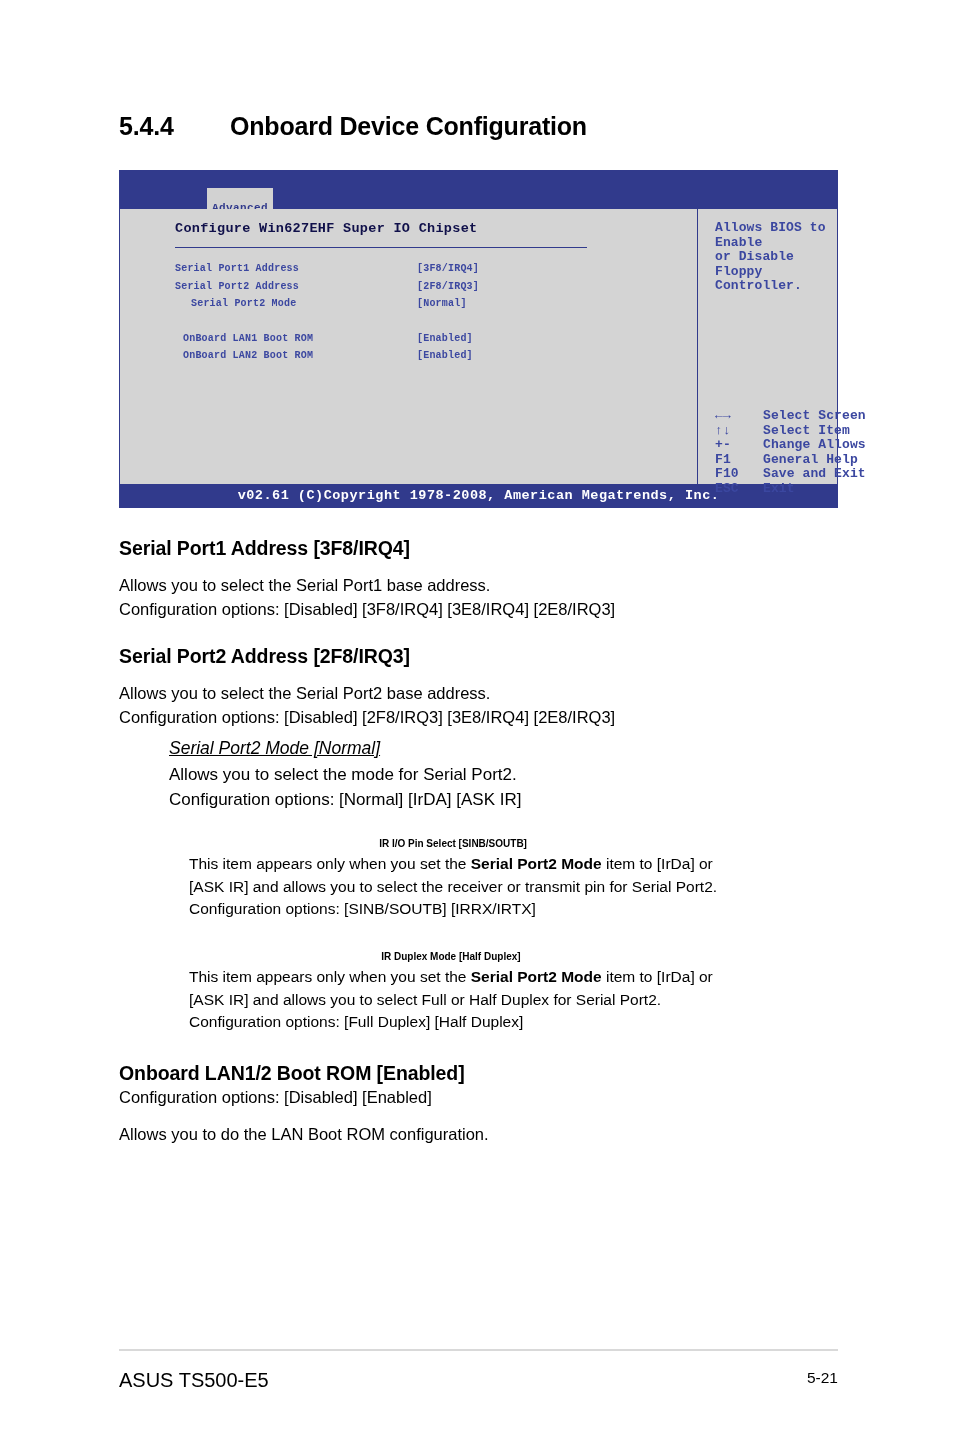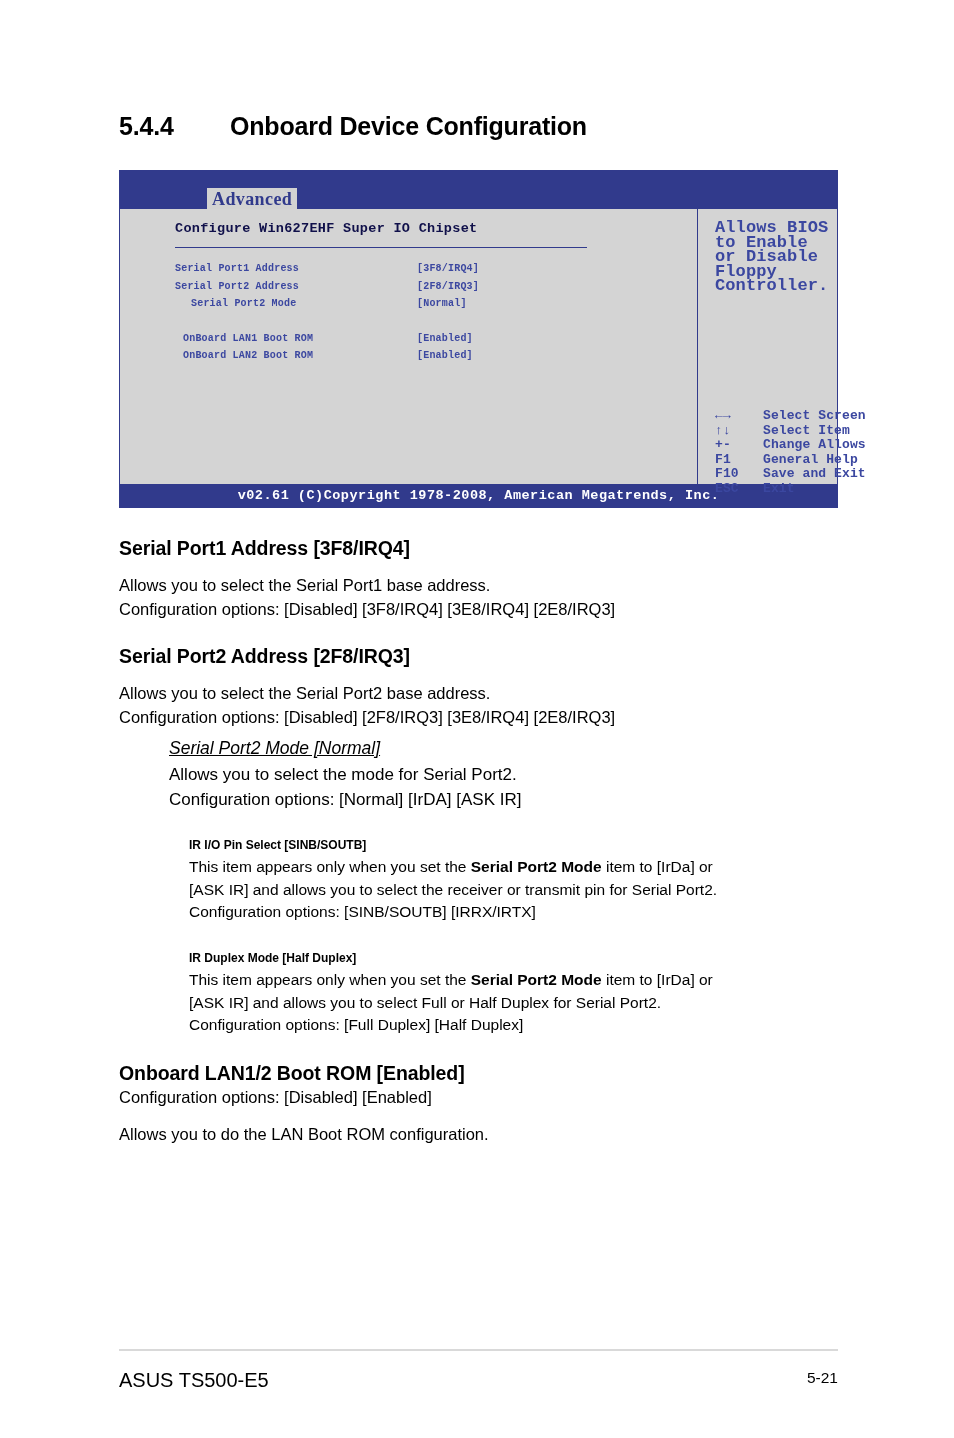--- a/index.html
+++ b/index.html
@@ -60,25 +60,24 @@
     font-size: 13.5px;
     font-weight: bold;
     letter-spacing: 0.6px;
   }
   .bios-tab {
     position: absolute;
     left: 88px;
     top: 18px;
     background: #d2d2d2;
     color: #313a8c;
-    font-size: 18px;
-    font-weight: bold;
-    padding: 1px 5px 2px 5px;
+    font-size: 11px;
+    font-weight: bold;
+    padding: 14px 5px 2px 5px;
     letter-spacing: 0.4px;
-    font-family: Liberation Serif, serif;
   }
   .bios-body {
     position: relative;
     background: #d4d4d4;
     border: 1px solid #313a8c;
     border-top: none;
     border-bottom: none;
     height: 275px;
     box-sizing: border-box;
     display: flex;
@@ -119,21 +118,21 @@
     white-space: pre;
   }
   .bios-item .lbl { width: 242px; }
   .bios-item.ind1 .lbl { padding-left: 16px; width: 226px; }
   .bios-item.ind-half .lbl { padding-left: 8px; width: 234px; }
   .bios-gap { height: 17px; }
 
   .help-text {
     color: #3b47a0;
     font-weight: bold;
-    font-size: 17px;
+    font-size: 13px;
     line-height: 14.6px;
     letter-spacing: 0.1px;
     white-space: pre-line;
   }
   .legend {
     position: absolute;
     left: 17px;
     top: 200px;
   }
   .legend-row {
@@ -174,23 +173,24 @@
     font-style: italic;
     text-decoration: underline;
     white-space: nowrap;
   }
   .p-sub {
     font-size: 17px;
     line-height: 24.5px;
     white-space: nowrap;
   }
   .h-sub2 {
-    font-size: 12px;
-    font-weight: bold;
-    white-space: nowrap;
+    font-size: 10px;
+    font-weight: bold;
+    white-space: nowrap;
+    text-align: center;
   }
   .p-sub2 {
     font-size: 15.5px;
     line-height: 22.5px;
     white-space: nowrap;
   }
   .p-sub2 b { font-weight: bold; }
 
   
   .foot-rule {

